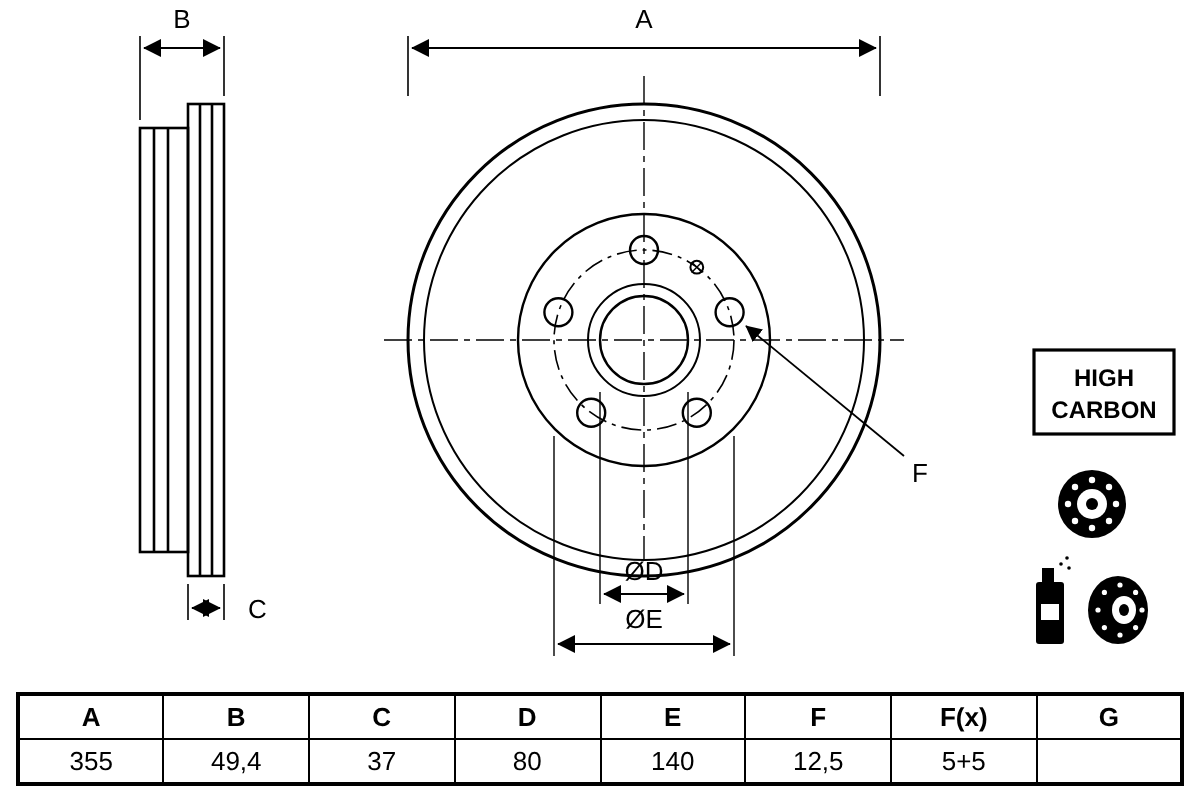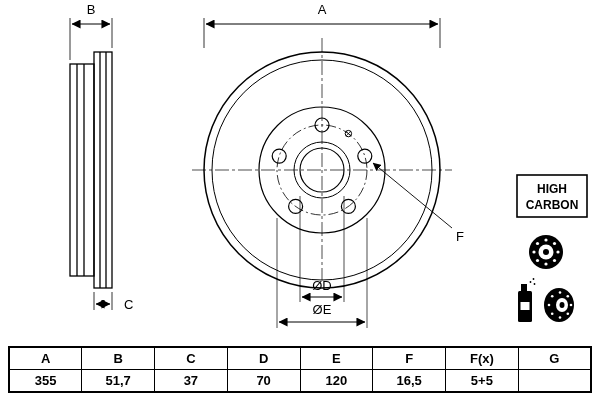--- a/index.html
+++ b/index.html
@@ -11,21 +11,21 @@
   text{fill:#000;font-family:"Liberation Sans",sans-serif;}
   .lbl{font-size:13px;}
   .badge{font-size:12px;font-weight:bold;text-anchor:middle;}
   .dim-table{
     position:absolute;left:8px;top:346px;width:584px;
     border-collapse:collapse;table-layout:fixed;background:#fff;
     border:2px solid #000;
   }
   .dim-table th,.dim-table td{
     border:1px solid #000;text-align:center;vertical-align:middle;
-    font-size:13px;padding:2px 0;height:17px;color:#000;font-weight:bold;
+    font-size:13px;padding:2px 0;height:17px;color:#000;
   }
   .dim-table th{font-weight:bold;}
 </style>
 </head>
 <body>
 
 <div class="page">
 
   <svg width="600" height="345" viewBox="0 0 600 345">
     <defs>
@@ -158,24 +158,24 @@
         <th>B</th>
         <th>C</th>
         <th>D</th>
         <th>E</th>
         <th>F</th>
         <th>F(x)</th>
         <th>G</th>
       </tr>
       <tr>
         <td>355</td>
-        <td>51,7</td>
+        <td>49,4</td>
         <td>37</td>
-        <td>70</td>
-        <td>120</td>
-        <td>16,5</td>
+        <td>80</td>
+        <td>140</td>
+        <td>12,5</td>
         <td>5+5</td>
         <td></td>
       </tr>
     </tbody>
   </table>
 
 </div>
 
 </body></html>

